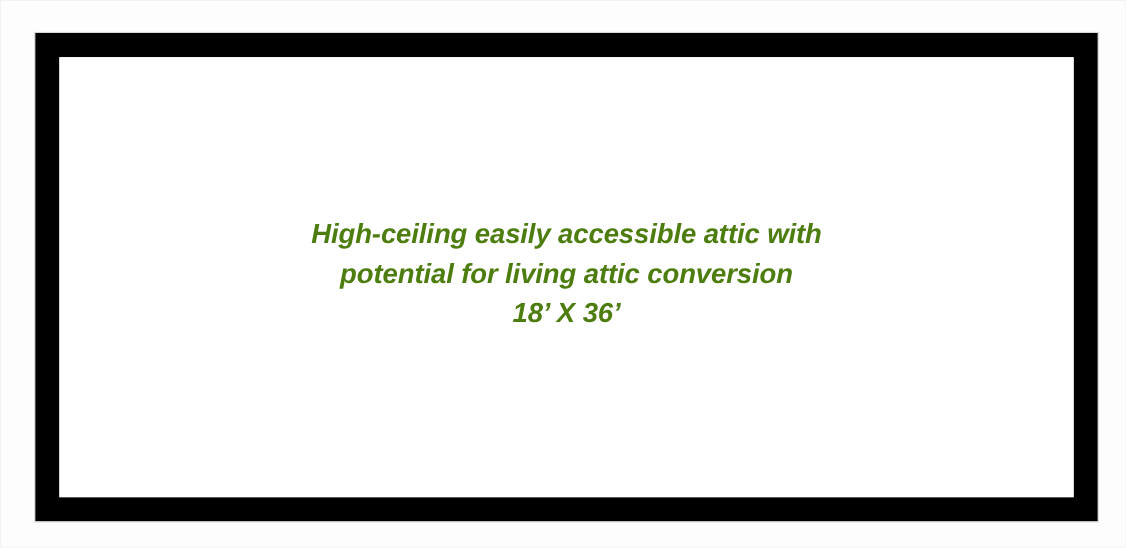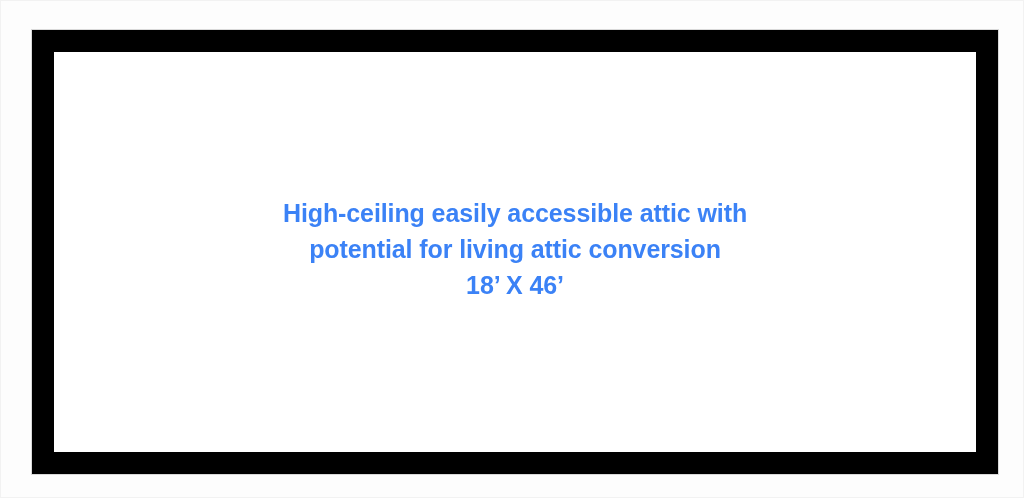--- a/index.html
+++ b/index.html
@@ -49,41 +49,42 @@
   }
 
   .caption-block {
     width: 100%;
     text-align: center;
     padding-bottom: 6px;
   }
 
   .caption-line {
     display: block;
-    color: #3b82f6;
+    color: #4d7c0f;
     font-family: "Liberation Sans", sans-serif;
     font-size: 25px;
     font-weight: 600;
     line-height: 36px;
     letter-spacing: -0.1px;
     white-space: nowrap;
+    font-style: italic;
   }
 </style>
 </head>
 <body>
 
 <div class="slide-canvas">
 
   <div class="frame">
 
     <div class="frame-inner">
 
       <div class="caption-block">
         <span class="caption-line">High-ceiling easily accessible attic with</span>
         <span class="caption-line">potential for living attic conversion</span>
-        <span class="caption-line">18’ X 46’</span>
+        <span class="caption-line">18’ X 36’</span>
       </div>
 
     </div>
 
   </div>
 
 </div>
 
 </body></html>

